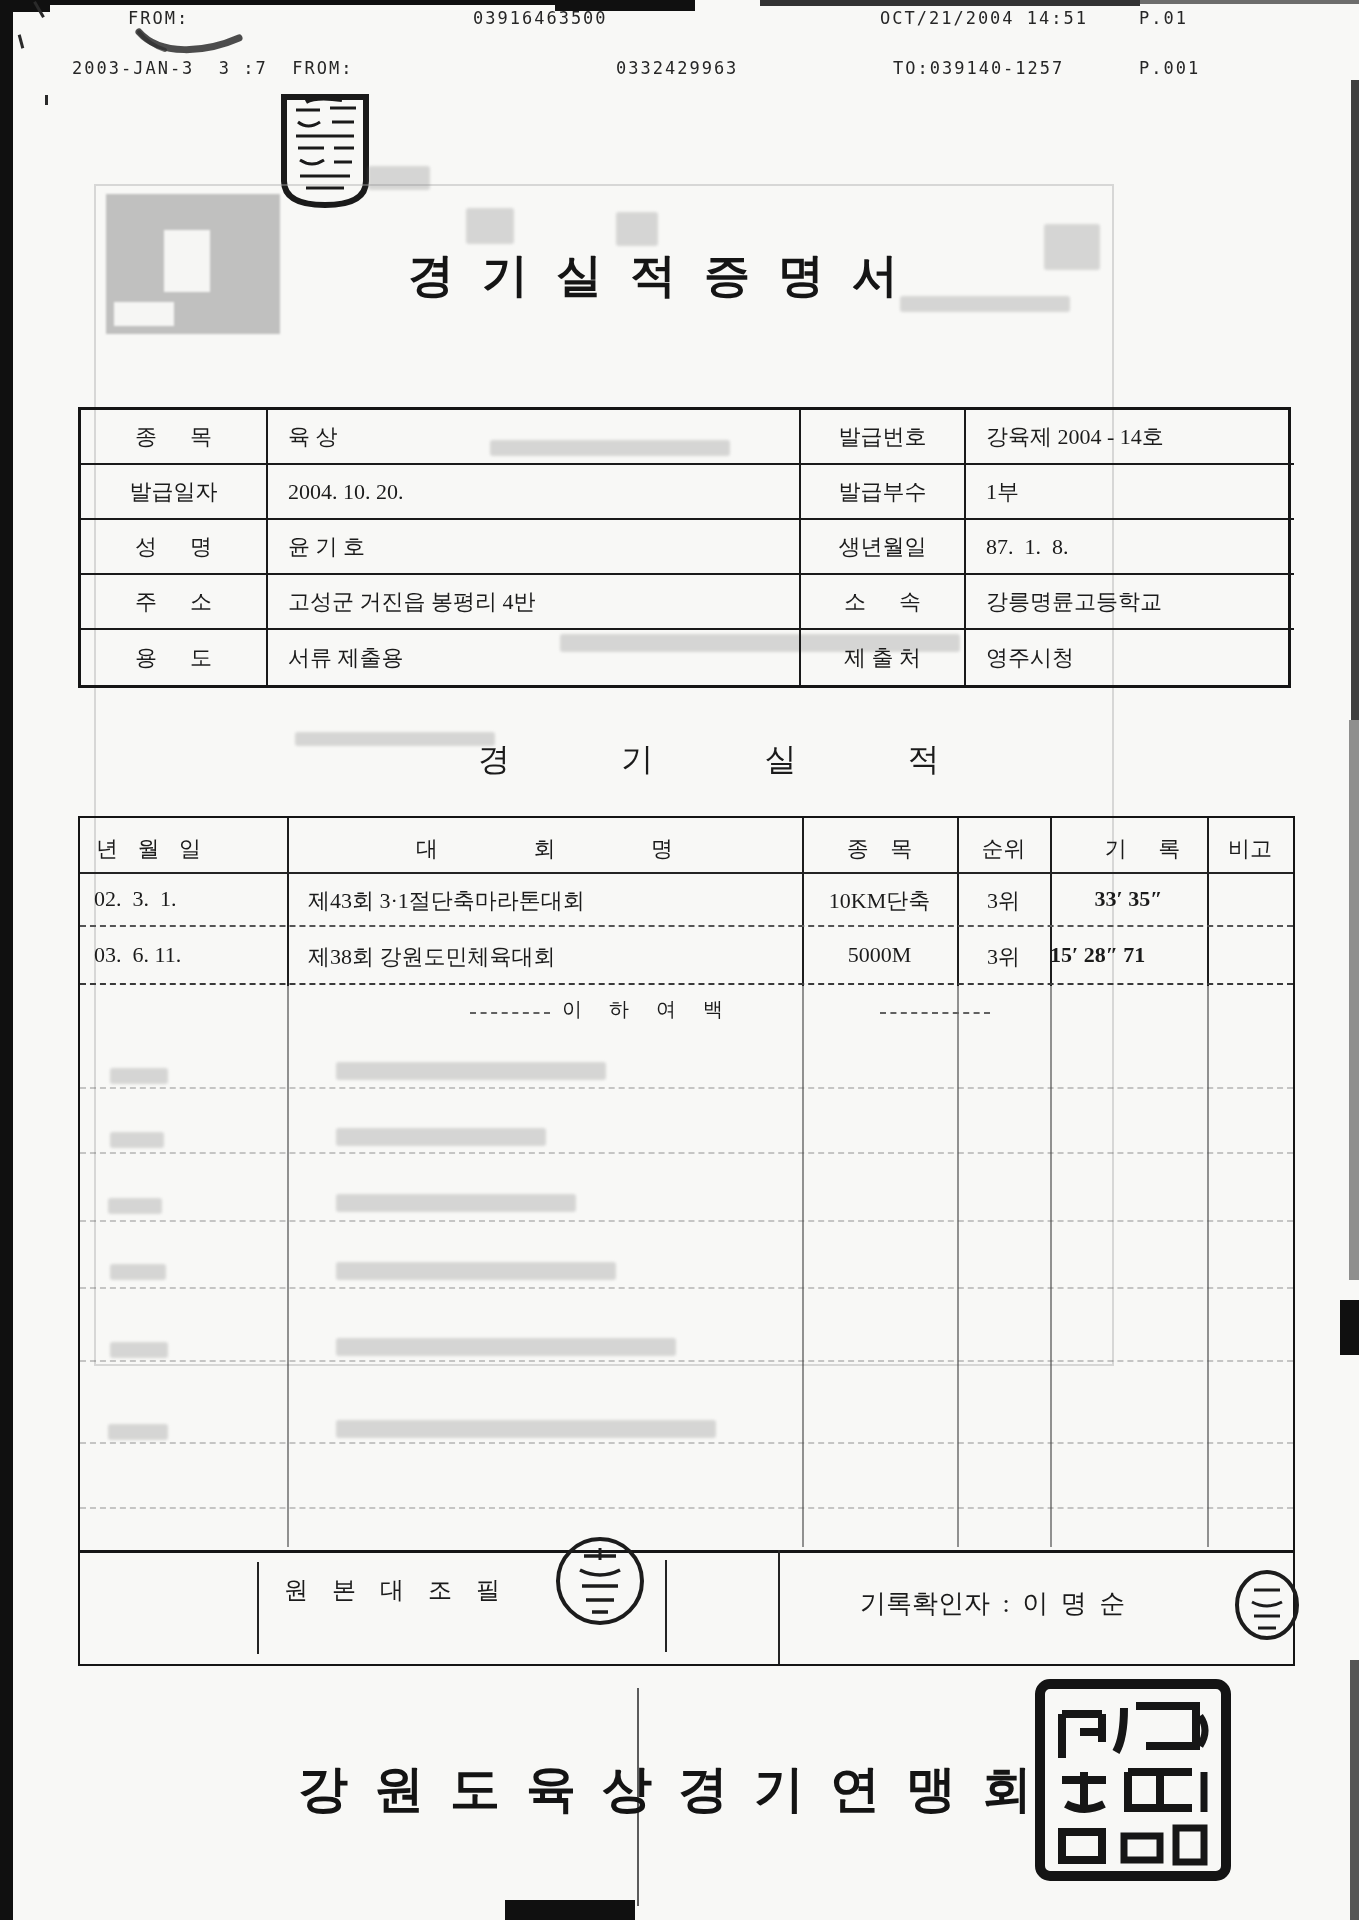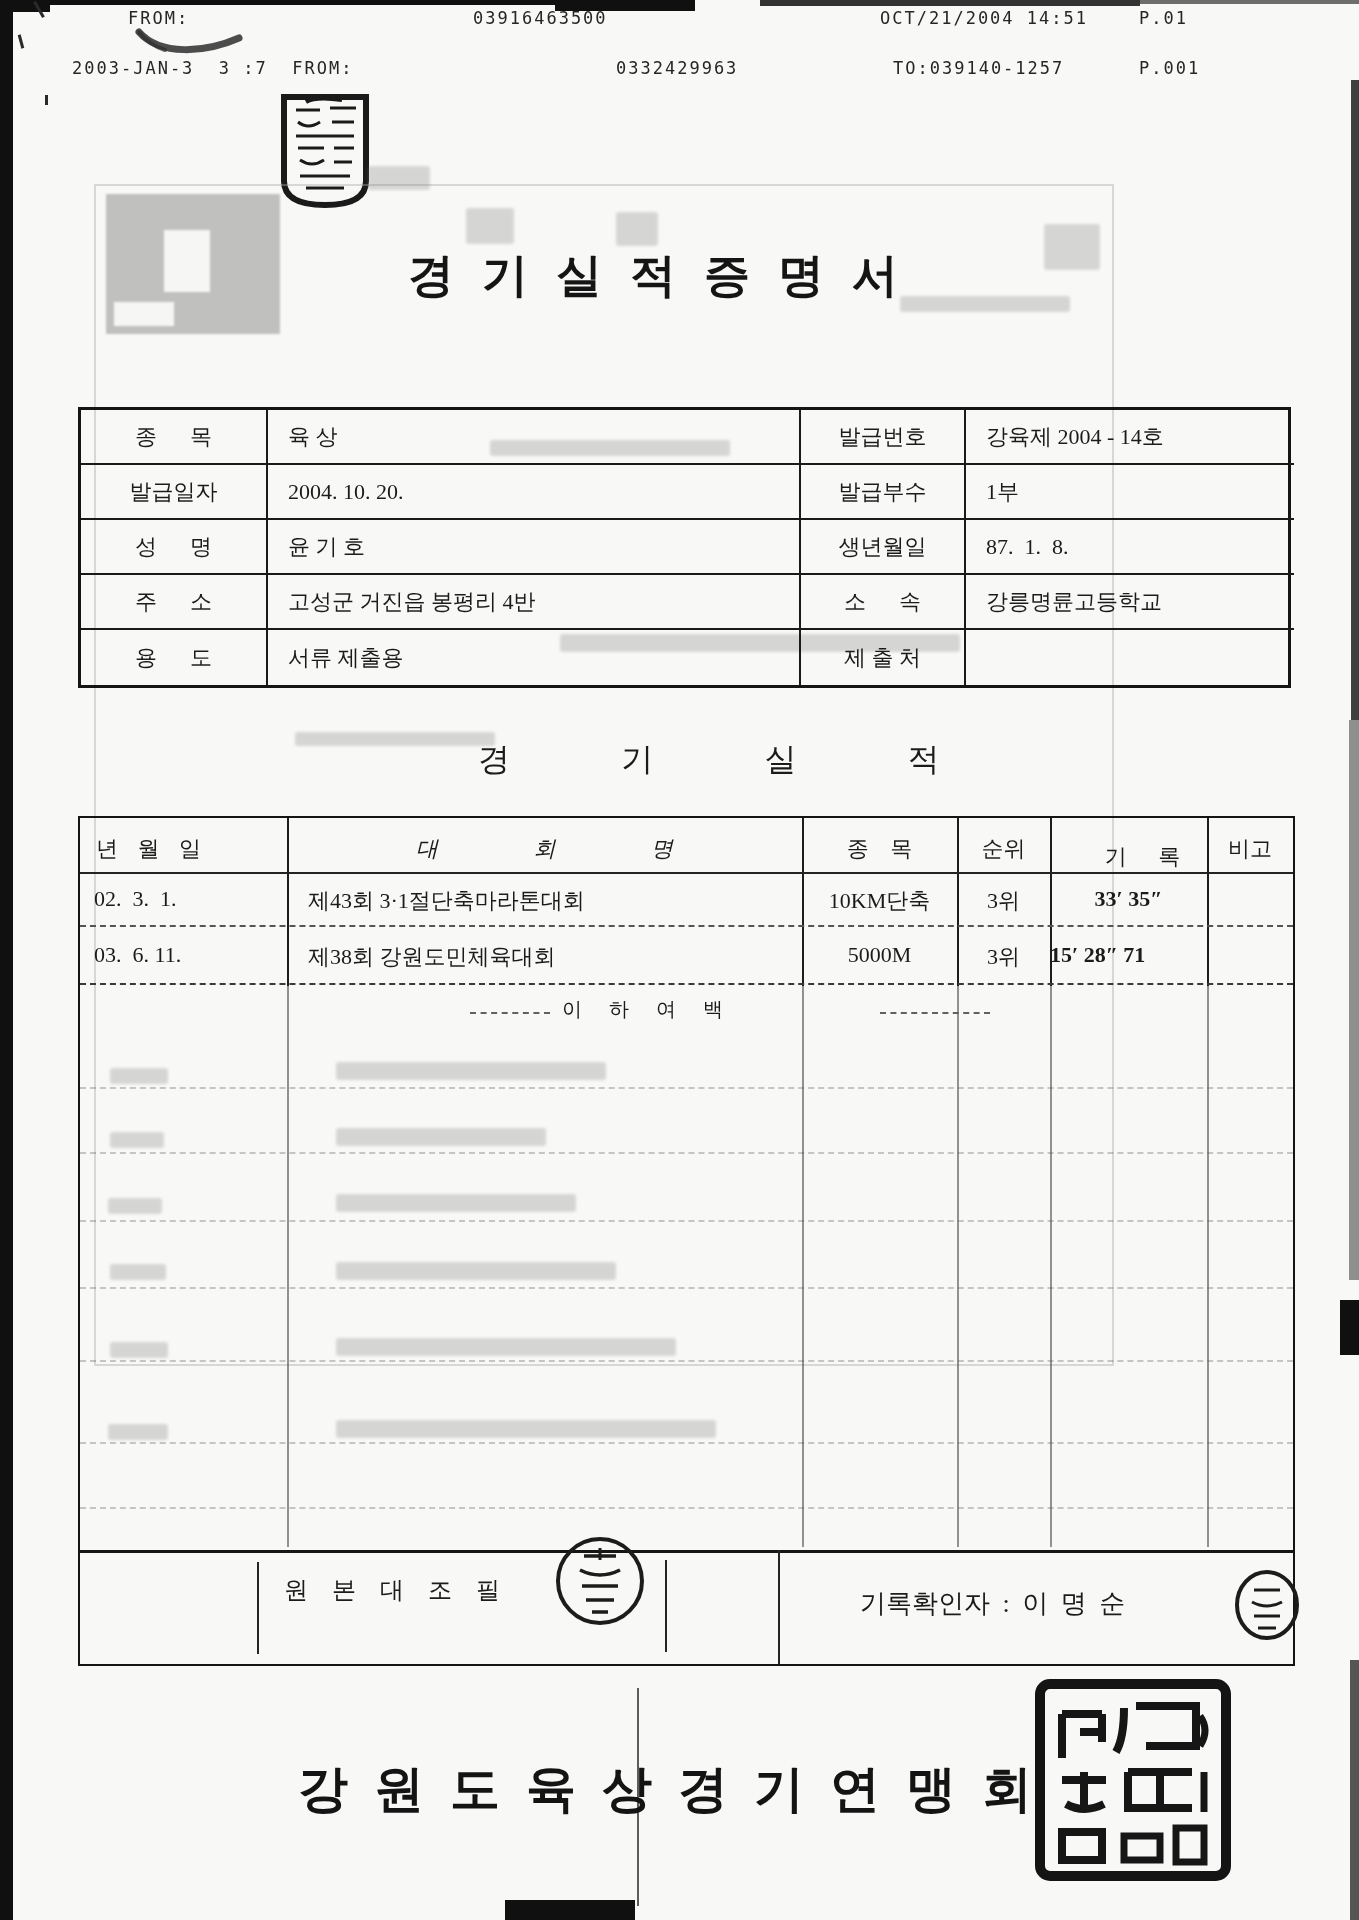--- a/index.html
+++ b/index.html
@@ -131,20 +131,21 @@
     <div class="val">윤 기 호</div>
     <div class="lab">생년월일</div>
     <div class="val">87.  1.  8.</div>
     <div class="lab">주      소</div>
     <div class="val">고성군 거진읍 봉평리 4반</div>
     <div class="lab">소      속</div>
     <div class="val">강릉명륜고등학교</div>
     <div class="lab">용      도</div>
     <div class="val">서류 제출용</div>
     <div class="lab">제 출 처</div>
+    <div class="val">영주시청</div>
   </div>
 
   <div class="sec-title">경 기 실 적</div>
 
   <div class="rec">
 
     <div class="vd" style="left:207px;"></div>
     <div class="vd" style="left:722px;"></div>
     <div class="vd" style="left:877px;"></div>
     <div class="vd" style="left:970px;"></div>
@@ -156,24 +157,24 @@
     <div class="hl" style="top:269px;border-top:2px dashed rgba(80,80,80,.3);"></div>
     <div class="hl" style="top:334px;border-top:2px dashed rgba(80,80,80,.3);"></div>
     <div class="hl" style="top:402px;border-top:2px dashed rgba(80,80,80,.3);"></div>
     <div class="hl" style="top:469px;border-top:2px dashed rgba(80,80,80,.3);"></div>
     <div class="hl" style="top:542px;border-top:2px dashed rgba(80,80,80,.3);"></div>
     <div class="hl" style="top:624px;border-top:2px dashed rgba(80,80,80,.3);"></div>
     <div class="hl" style="top:689px;border-top:2px dashed rgba(80,80,80,.3);"></div>
     <div class="hl" style="top:732px;border-top:3px solid #161616;"></div>
 
     <div class="rc" style="left:16px;top:16px;word-spacing:14px;">년 월 일</div>
-    <div class="rc ctr" style="left:207px;top:16px;width:515px;word-spacing:90px;font-style:italic;">대 회 명</div>
+    <div class="rc ctr" style="left:207px;top:16px;width:515px;word-spacing:90px;">대 회 명</div>
     <div class="rc ctr" style="left:722px;top:16px;width:155px;word-spacing:16px;">종 목</div>
     <div class="rc ctr" style="left:877px;top:16px;width:93px;">순위</div>
-    <div class="rc ctr" style="left:970px;top:16px;width:185px;word-spacing:26px;margin-top:8px;">기 록</div>
+    <div class="rc ctr" style="left:970px;top:16px;width:185px;word-spacing:26px;">기 록</div>
     <div class="rc ctr" style="left:1127px;top:16px;width:86px;word-spacing:8px;">비고</div>
 
     <div class="rc" style="left:14px;top:68px;">02.  3.  1.</div>
     <div class="rc" style="left:228px;top:68px;">제43회 3·1절단축마라톤대회</div>
     <div class="rc ctr" style="left:722px;top:68px;width:155px;">10KM단축</div>
     <div class="rc ctr" style="left:877px;top:68px;width:93px;">3위</div>
     <div class="rc ctr" style="left:970px;top:68px;width:157px;font-weight:bold;">33′ 35″</div>
 
     <div class="rc" style="left:14px;top:124px;">03.  6. 11.</div>
     <div class="rc" style="left:228px;top:124px;">제38회 강원도민체육대회</div>

